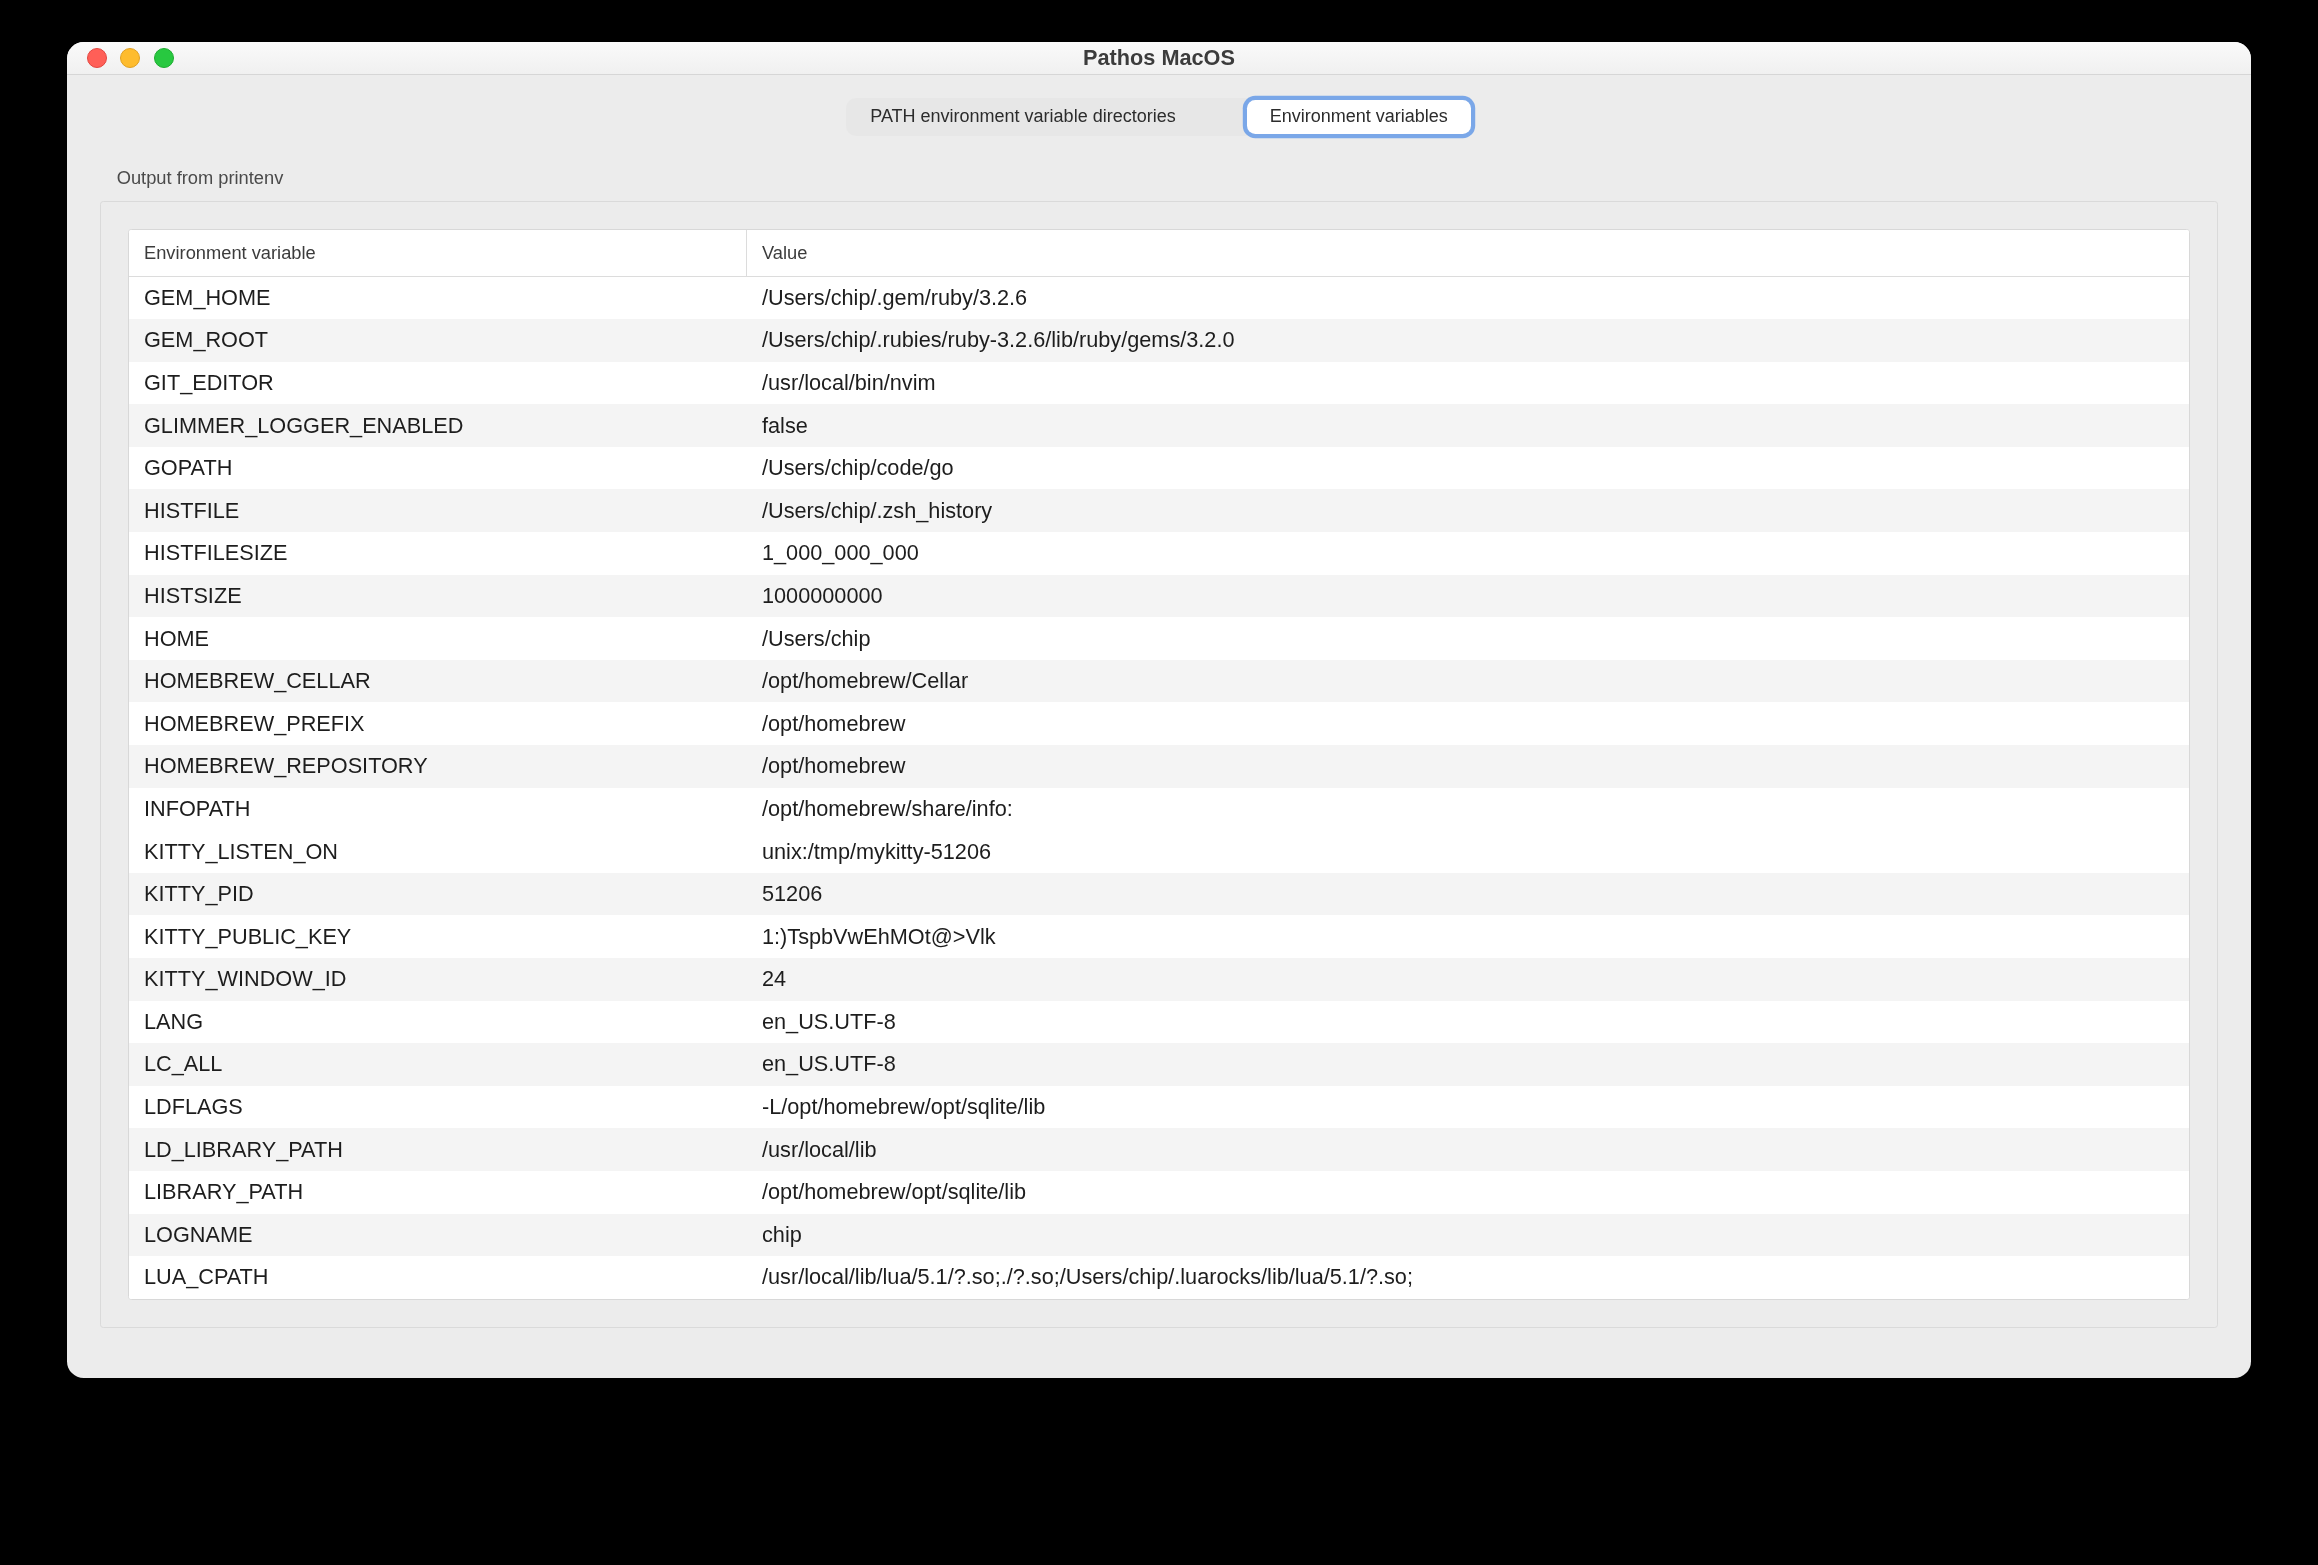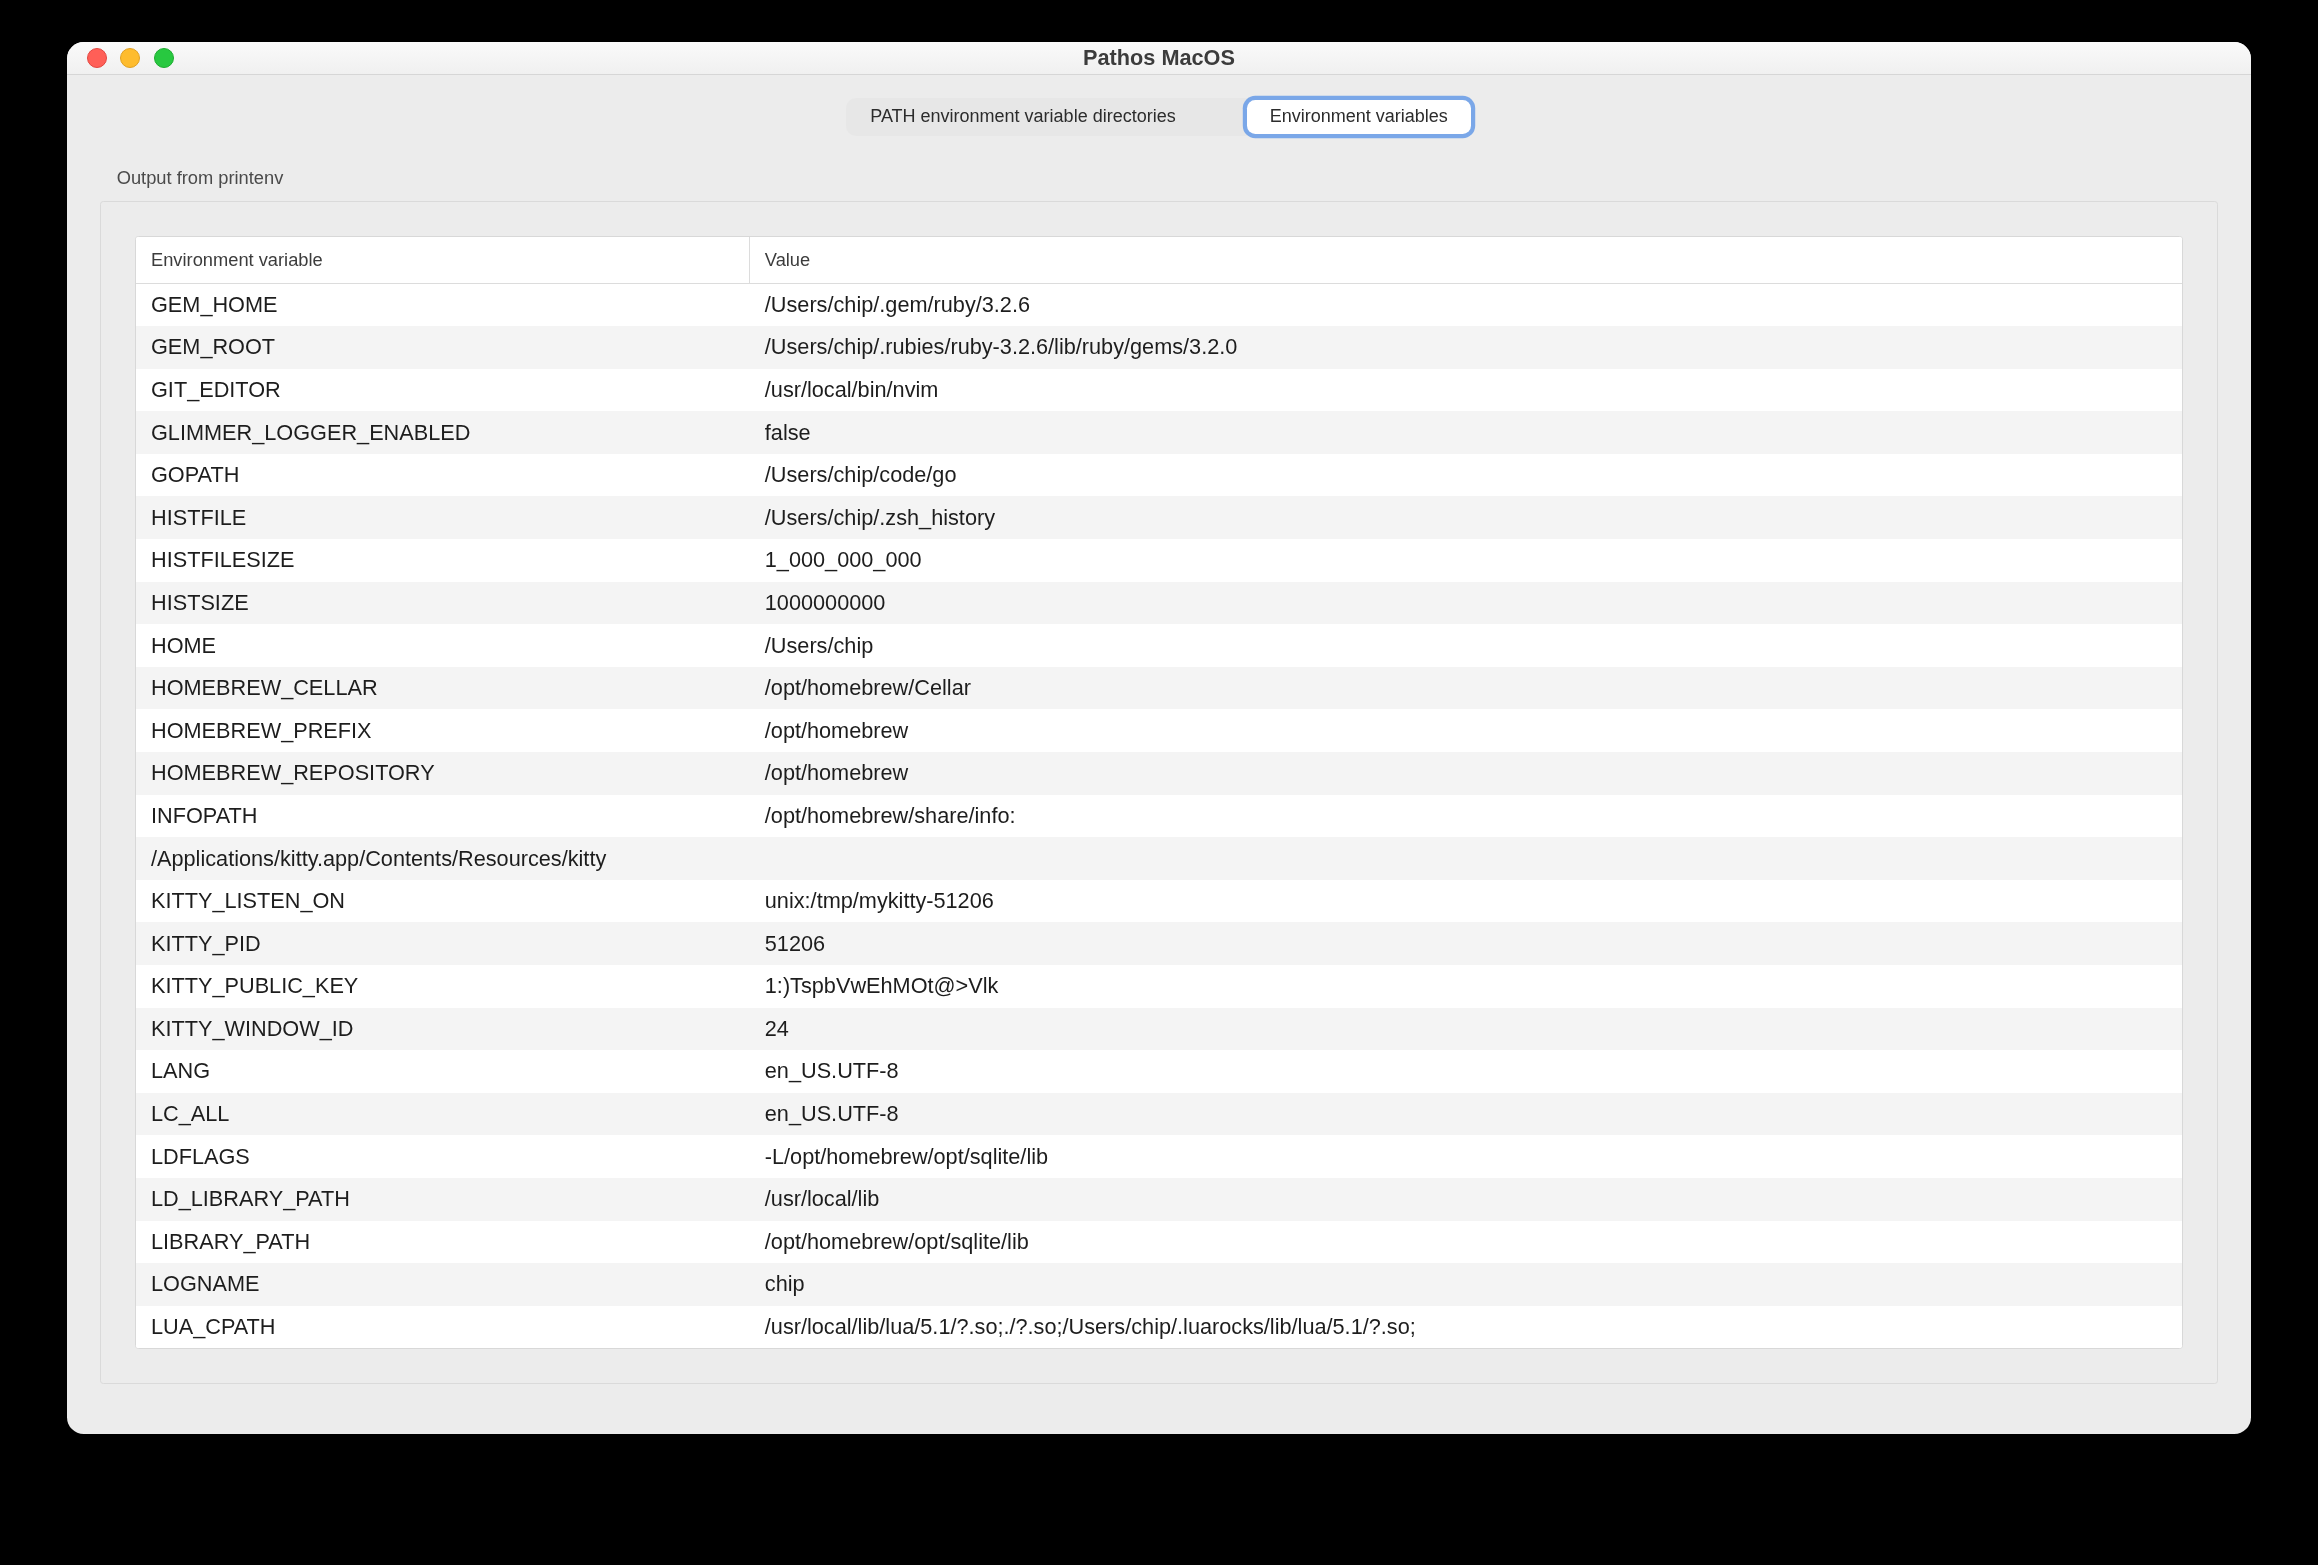--- a/index.html
+++ b/index.html
@@ -85,21 +85,21 @@
   }
   .subtitle {
     font-size: 18.3px;
     color: #4a4a4a;
     padding: 15px 8.3px 11.7px 16.7px;
   }
   .panel {
     background: #ececec;
     border: 0.8px solid #dadada;
     border-radius: 3.3px;
-    padding: 34px;
+    padding: 27px;
   }
   .table-wrap {
     background: #fff;
     border: 0.8px solid #d8d8d8;
     border-radius: 3.3px;
     overflow: hidden;
   }
   .thead {
     display: flex;
     background: #fff;
@@ -209,21 +209,20 @@
             </div>
             <div class="row">
               <div class="cell col-name">HOMEBREW_REPOSITORY</div>
               <div class="cell col-val">/opt/homebrew</div>
             </div>
             <div class="row">
               <div class="cell col-name">INFOPATH</div>
               <div class="cell col-val">/opt/homebrew/share/info:</div>
             </div>
             <div class="row">
-              <div class="cell col-val">/Applications/kitty.app/Contents/Resources/kitty</div>
             </div>
             <div class="row">
               <div class="cell col-name">KITTY_LISTEN_ON</div>
               <div class="cell col-val">unix:/tmp/mykitty-51206</div>
             </div>
             <div class="row">
               <div class="cell col-name">KITTY_PID</div>
               <div class="cell col-val">51206</div>
             </div>
             <div class="row">

